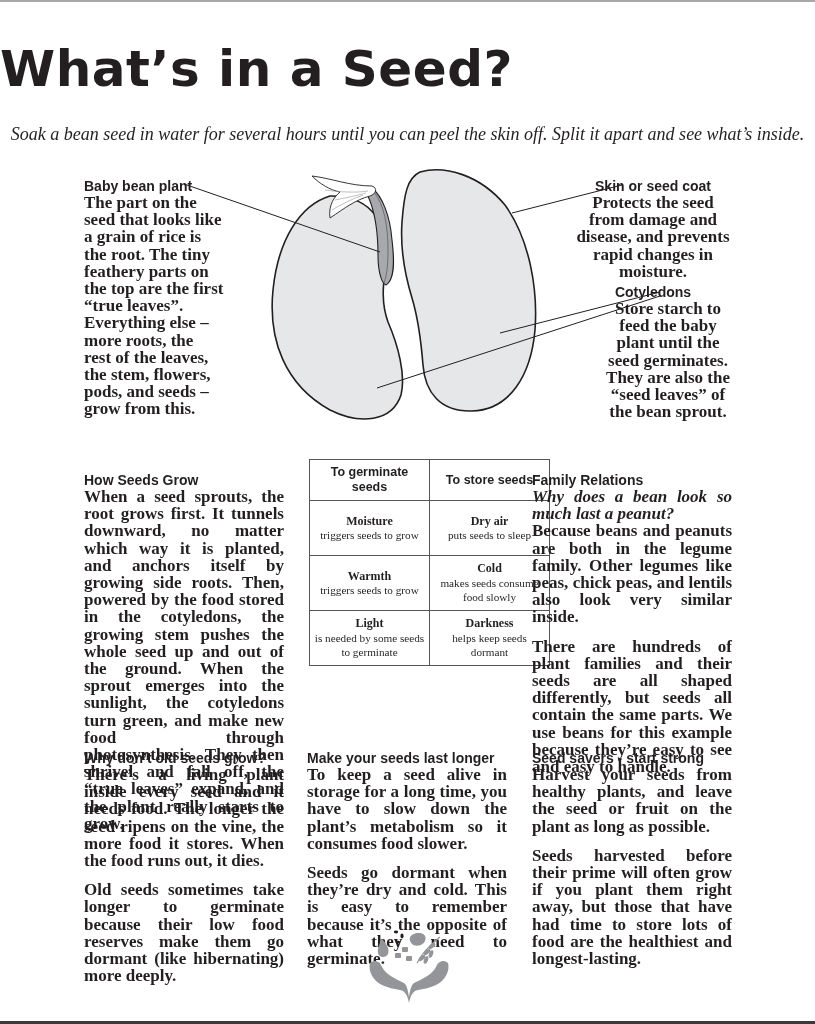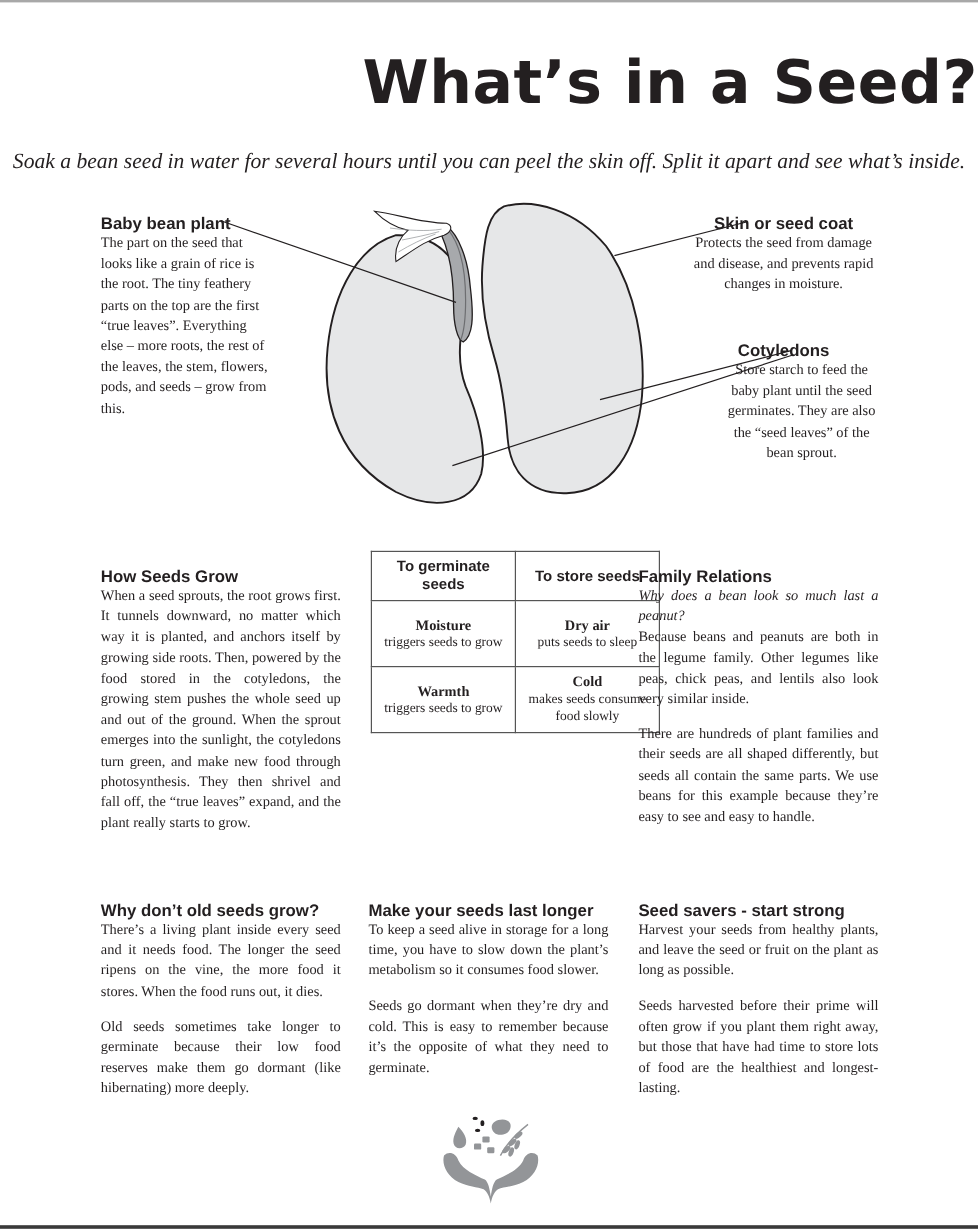--- a/index.html
+++ b/index.html
@@ -4,33 +4,33 @@
 <style>
   html, body { margin: 0; padding: 0; }
   body {
     width: 815px; height: 1024px; position: relative; overflow: hidden;
     background: #ffffff; color: #231f20;
     font-family: "Liberation Serif", serif;
   }
   .topbar { position: absolute; left: 0; top: 0; width: 815px; height: 2px; background: #a8a8a8; }
   .bottombar { position: absolute; left: 0; top: 1021px; width: 815px; height: 3px; background: #3a3a3a; }
   .title {
-    position: absolute; left: 0; top: 40px; width: 815px; text-align: right;
+    position: absolute; left: 0; top: 40px; width: 815px; text-align: left;
     font-family: "DejaVu Sans", sans-serif; font-weight: bold;
     font-size: 50px; letter-spacing: 0.5px; color: #231f20;
   }
   .subtitle {
     position: absolute; left: 0; top: 124px; width: 815px; text-align: center;
     font-style: italic; font-size: 18px; color: #231f20;
   }
   .head {
     font-family: "Liberation Sans", sans-serif; font-weight: bold; font-size: 14px;
     color: #231f20; margin: 0; line-height: 16px;
   }
-  .body { font-size: 12px; line-height: 17.2px; margin: 0; }
+  .body { font-size: 17px; line-height: 17.2px; margin: 0; font-weight: bold; }
   .just { text-align: justify; }
   .gap { height: 12px; }
 
   .label { position: absolute; }
   .label.left { left: 84px; top: 178px; width: 140px; }
   .label.right { text-align: center; }
   .label.coat { right: 82px; top: 178px; width: 160px; }
   .label.coty { right: 82px; top: 284px; width: 160px; }
 
   .diagram { position: absolute; left: 0; top: 0; width: 815px; height: 440px; pointer-events: none; }
@@ -123,20 +123,30 @@
         </td>
     </tr>
     <tr>
       <td>
           <span class="cellhead">Warmth</span>
           <span class="celltext">triggers seeds to grow</span>
         </td>
       <td>
           <span class="cellhead">Cold</span>
           <span class="celltext">makes seeds consume food slowly</span>
+        </td>
+    </tr>
+    <tr>
+      <td>
+          <span class="cellhead">Light</span>
+          <span class="celltext">is needed by some seeds to germinate</span>
+        </td>
+      <td>
+          <span class="cellhead">Darkness</span>
+          <span class="celltext">helps keep seeds dormant</span>
         </td>
     </tr>
   </tbody>
 </table>
 
 <div class="col col3 row1">
   <p class="head">Family Relations</p>
   <p class="body just fam-q">Why does a bean look so much last a peanut?</p>
   <p class="body just">Because beans and peanuts are both in the legume family. Other legumes like peas, chick peas, and lentils also look very similar inside.</p>
   <div class="gap"></div>

